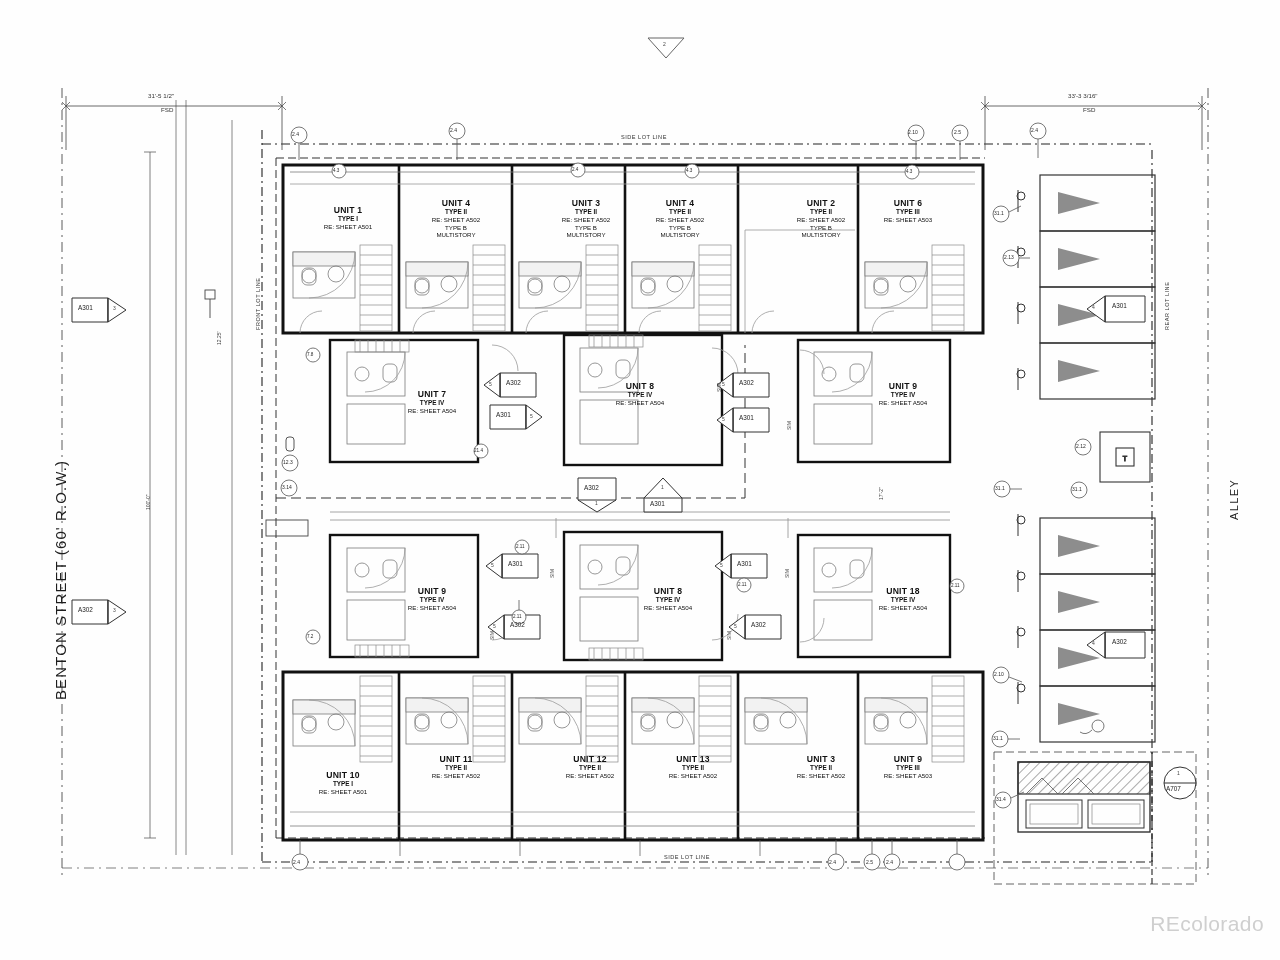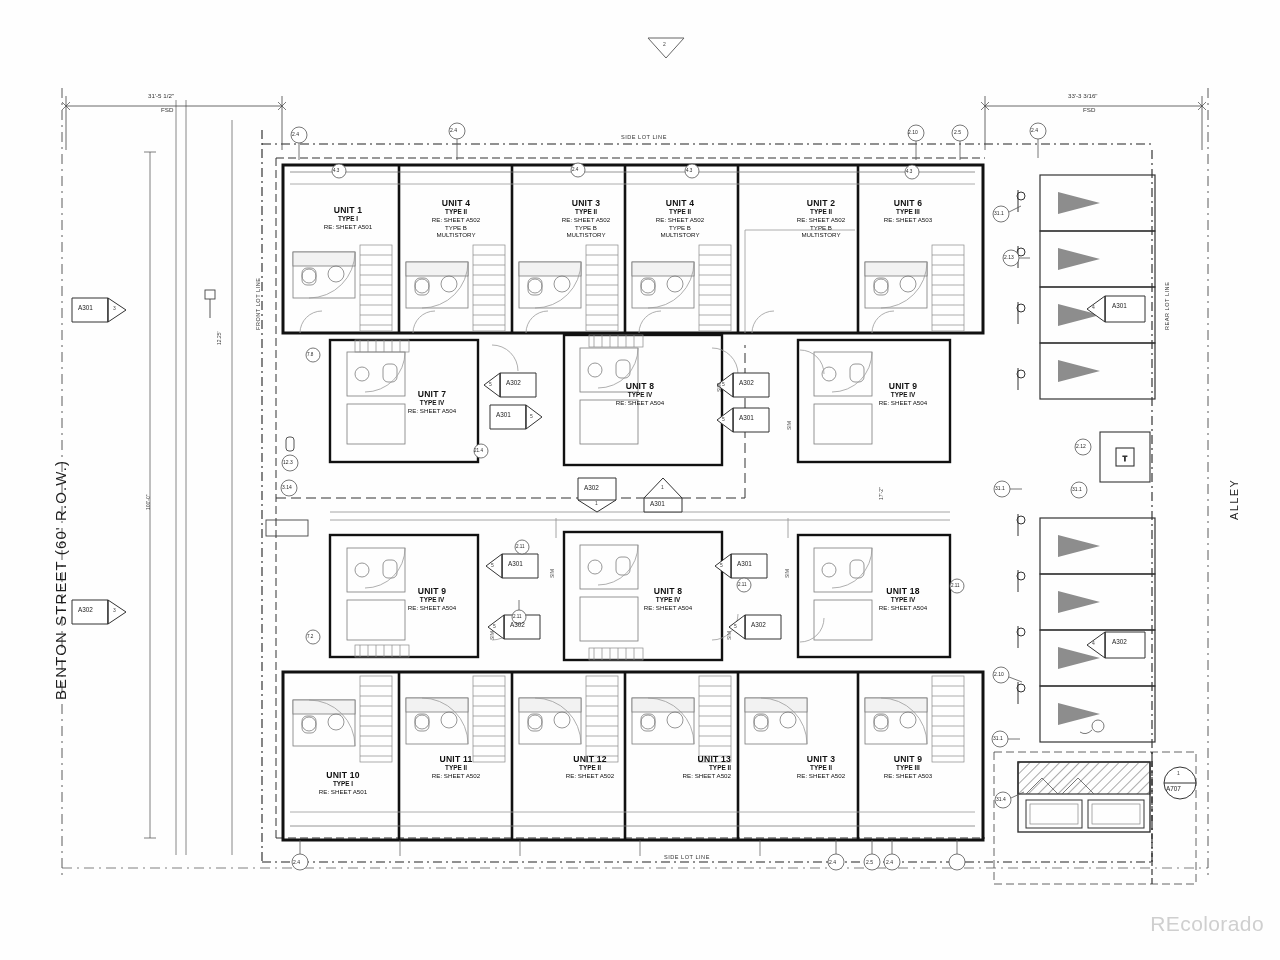--- a/index.html
+++ b/index.html
@@ -845,21 +845,21 @@
       <div class="unit-label" style="left: 396px; top: 754px; width: 120px; text-align: center;">
         <div class="u-name">UNIT 11</div>
         <div class="u-type">TYPE II</div>
         <div class="u-sheet">RE: SHEET A502</div>
       </div>
       <div class="unit-label" style="left: 530px; top: 754px; width: 120px;">
         <div class="u-name">UNIT 12</div>
         <div class="u-type">TYPE II</div>
         <div class="u-sheet">RE: SHEET A502</div>
       </div>
-      <div class="unit-label" style="left: 611px; top: 754px; width: 120px; text-align: right;">
+      <div class="unit-label" style="left: 633px; top: 754px; width: 120px;">
         <div class="u-name">UNIT 13</div>
         <div class="u-type">TYPE II</div>
         <div class="u-sheet">RE: SHEET A502</div>
       </div>
       <div class="unit-label" style="left: 761px; top: 754px; width: 120px;">
         <div class="u-name">UNIT 3</div>
         <div class="u-type">TYPE II</div>
         <div class="u-sheet">RE: SHEET A502</div>
       </div>
       <div class="unit-label" style="left: 848px; top: 754px; width: 120px;">

